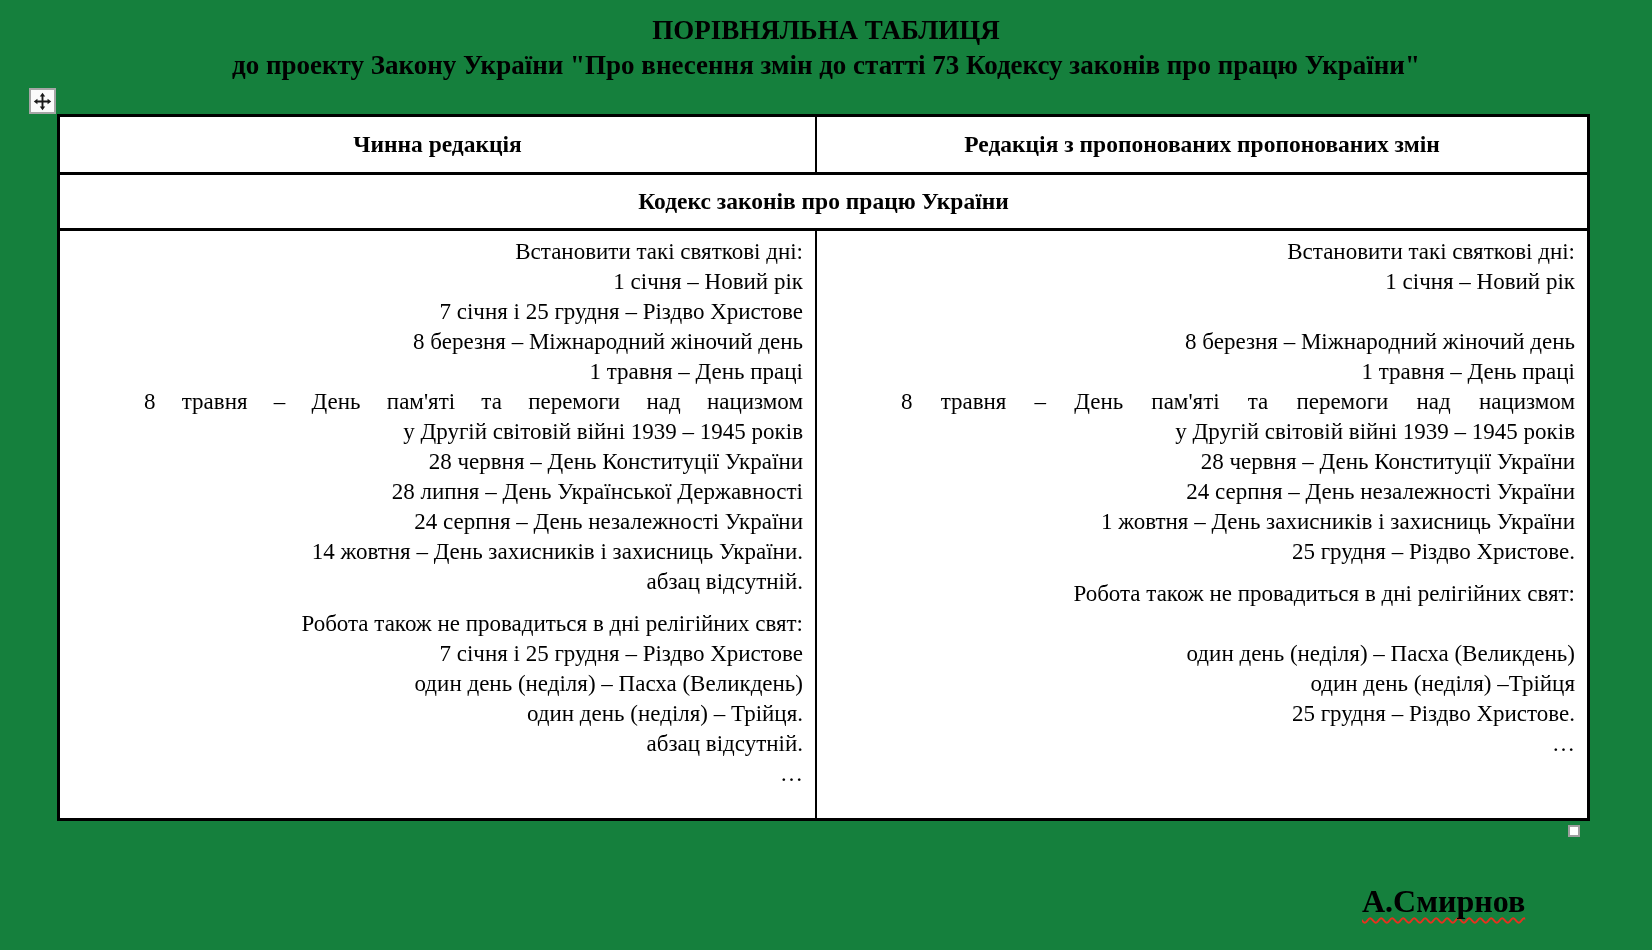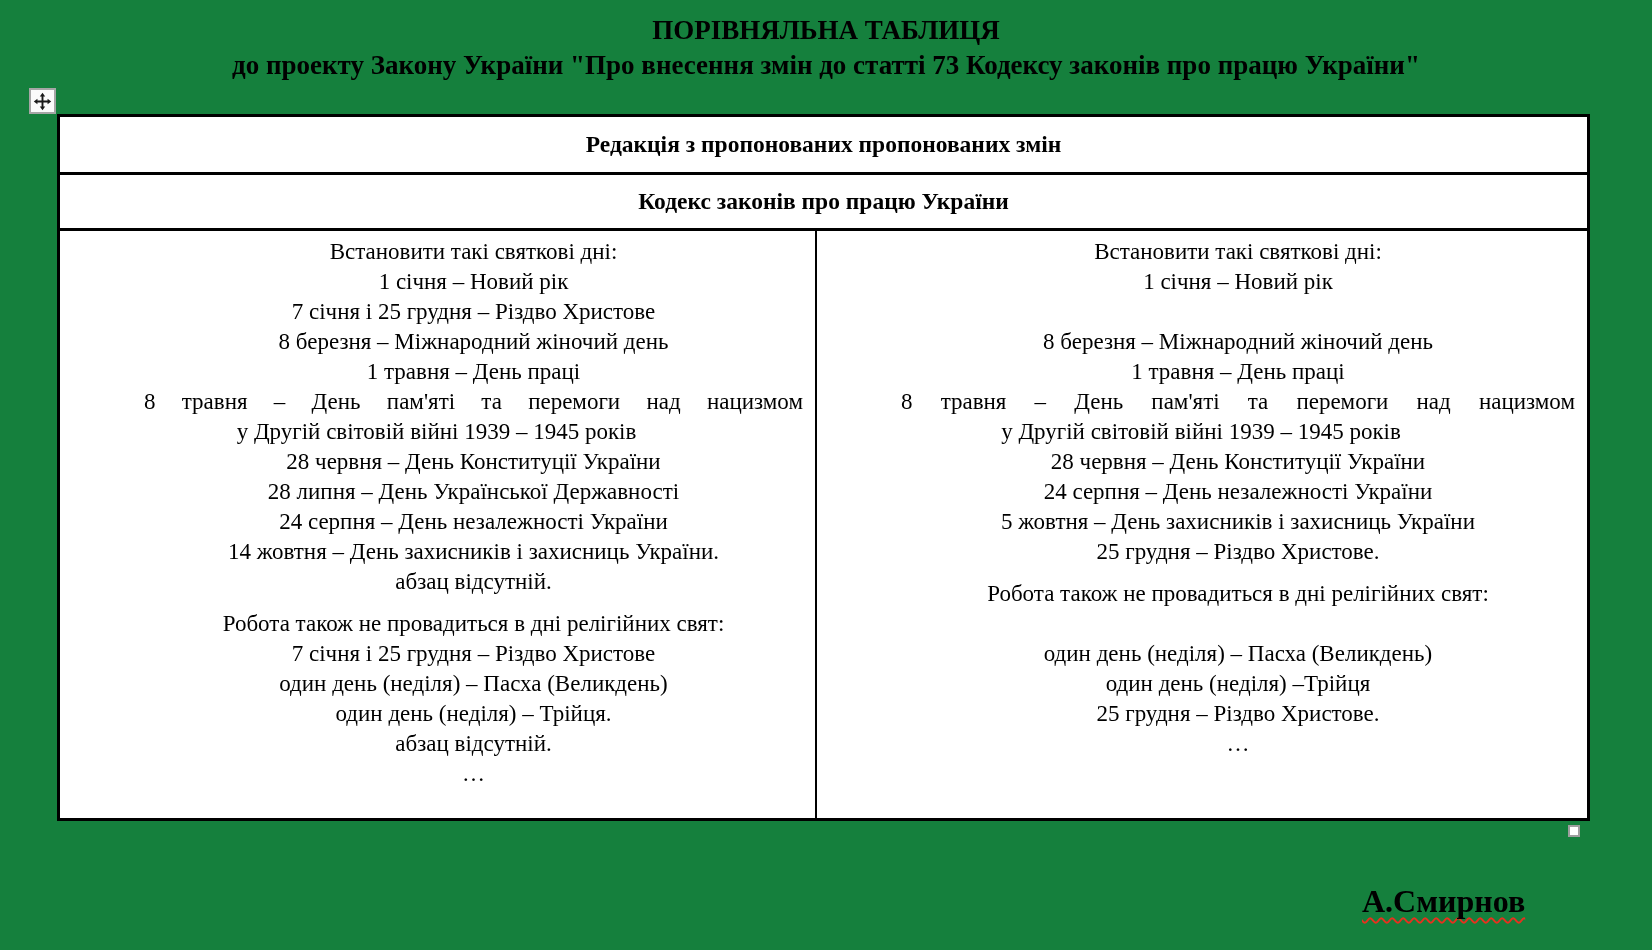--- a/index.html
+++ b/index.html
@@ -39,21 +39,21 @@
   .row-section{height:53px;border-bottom:3px solid #000;
     display:flex;align-items:center;justify-content:center;
     font-weight:bold;font-size:23.5px;}
   .row-content{display:flex;height:587px;}
   .cell-left{width:757px;border-right:2px solid #000;box-sizing:border-box;}
   .cell-right{flex:1;}
   .hdr-cell{display:flex;align-items:center;justify-content:center;
     font-weight:bold;font-size:23.5px;}
   .content-cell{padding:6px 12px 0 10px;font-size:23px;overflow:hidden;}
   
-  .t-line{line-height:30px;min-height:30px;text-align:center;white-space:normal;}
+  .t-line{line-height:30px;min-height:30px;text-align:right;white-space:normal;}
   .t-line.indent{text-indent:74px;}
   .t-line.justify{text-align:justify;text-align-last:justify;}
   .t-line.space-before{margin-top:12px;}
   .t-line b{font-weight:normal;}
   
   .signer-title{
     position:absolute;left:95px;top:856px;width:390px;
     text-align:center;font-size:23.5px;line-height:31px;
   }
   .signer-name{
@@ -80,20 +80,21 @@
   <div class="move-handle">
     <span style="display:flex;">
       <svg width="19" height="19" viewBox="0 0 24 24" aria-hidden="true">
         <path d="M12 1 L15.4 5.6 H13.2 V10.8 H18.4 V8.6 L23 12 L18.4 15.4 V13.2 H13.2 V18.4 H15.4 L12 23 L8.6 18.4 H10.8 V13.2 H5.6 V15.4 L1 12 L5.6 8.6 V10.8 H10.8 V5.6 H8.6 Z" fill="#1a1a1a"></path>
       </svg>
     </span>
   </div>
 
   <div class="doc-table">
     <div class="row-header">
+      <div class="cell-left hdr-cell">Чинна редакція</div>
       <div class="cell-right hdr-cell">Редакція з пропонованих пропонованих змін</div>
     </div>
     <div class="row-section">Кодекс законів про працю України</div>
     <div class="row-content">
       <div class="cell-left content-cell" id="left-cell">
           <div class="t-line indent"><span>Встановити такі святкові дні:</span></div>
           <div class="t-line indent"><span>1 січня – Новий рік</span></div>
           <div class="t-line indent"><b>7 січня і 25 грудня – Різдво Христове</b></div>
           <div class="t-line indent"><span>8 березня – Міжнародний жіночий день</span></div>
           <div class="t-line indent"><span>1 травня – День праці</span></div>
@@ -114,21 +115,21 @@
       <div class="cell-right content-cell" id="right-cell">
           <div class="t-line indent"><span>Встановити такі святкові дні:</span></div>
           <div class="t-line indent"><span>1 січня – Новий рік</span></div>
           <div class="t-line">&nbsp;</div>
           <div class="t-line indent"><span>8 березня – Міжнародний жіночий день</span></div>
           <div class="t-line indent"><span>1 травня – День праці</span></div>
           <div class="t-line indent justify"><span>8 травня – День пам'яті та перемоги над нацизмом</span></div>
           <div class="t-line"><span>у Другій світовій війні 1939 – 1945 років</span></div>
           <div class="t-line indent"><span>28 червня – День Конституції України</span></div>
           <div class="t-line indent"><span>24 серпня – День незалежності України</span></div>
-          <div class="t-line indent"><b>5 жовтня</b><span> – День захисників і захисниць України</span></div>
+          <div class="t-line indent"><b>1 жовтня</b><span> – День захисників і захисниць України</span></div>
           <div class="t-line indent"><b>25 грудня – Різдво Христове.</b></div>
           <div class="t-line indent space-before"><span>Робота також не провадиться в дні релігійних свят:</span></div>
           <div class="t-line">&nbsp;</div>
           <div class="t-line indent"><span>один день (неділя) – Пасха (Великдень)</span></div>
           <div class="t-line indent"><span>один день (неділя) –Трійця</span></div>
           <div class="t-line indent"><b>25 грудня – Різдво Христове.</b></div>
           <div class="t-line indent"><span>…</span></div>
         </div>
     </div>
   </div>

